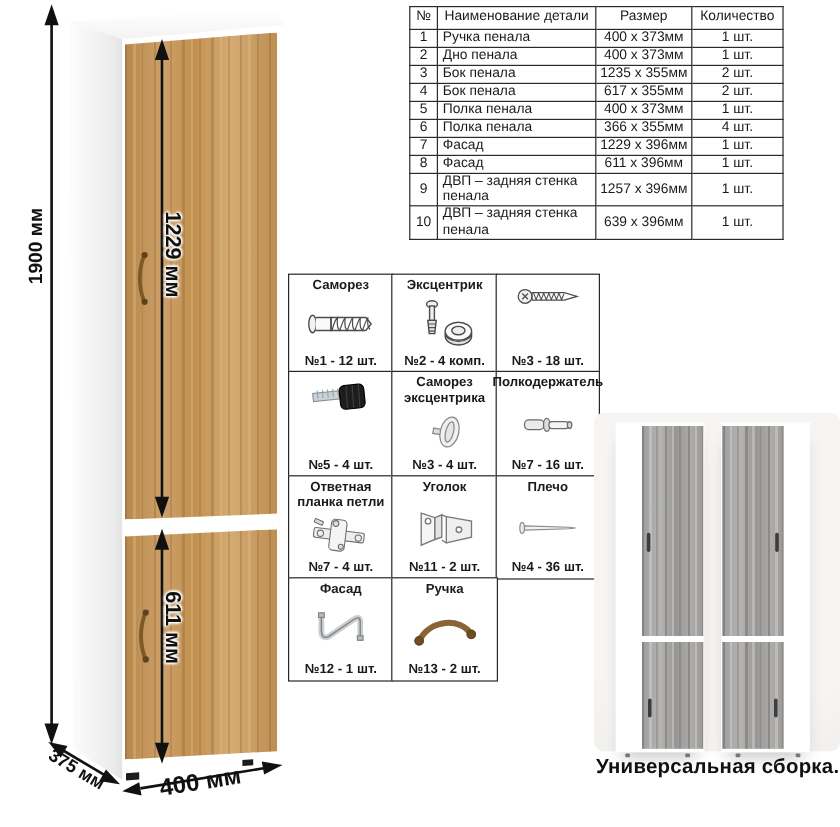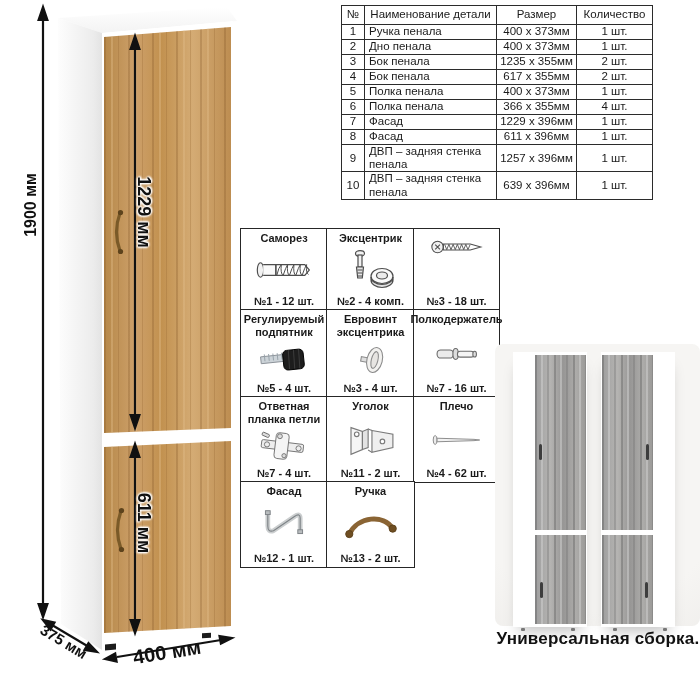--- a/index.html
+++ b/index.html
@@ -252,34 +252,33 @@
           <circle cx="13" cy="17" r="6.5"></circle>
           <path d="M10.3 14.3 l5.4 5.4 M15.7 14.3 l-5.4 5.4" fill="none"></path>
           <path d="M19.5 13.5 H50 L62 17 L50 20.5 H19.5 Z" fill="none"></path>
           <path d="M21 14 l2.4 6 2.4-6 2.4 6 2.4-6 2.4 6 2.4-6 2.4 6 2.4-6 2.4 6 2.4-6 2.4 6 2.4-5.5" fill="none" stroke-width="1"></path>
         </g>
       </svg>
       <div class="hw-qty">№3 - 18 шт.</div>
     </div>
 
     <div class="hw-cell">
-      <div class="hw-title">Регулируемый подпятник</div>
       <svg class="hw-icon" width="70" height="36" viewBox="0 0 70 42">
         <g stroke-width="1.1">
           <rect x="8" y="16" width="27" height="8" fill="#ccd3d8" stroke="#8a9097" transform="rotate(-6 21 20)"></rect>
           <path d="M12 14.5 l.8 8 M17 14 l.8 8 M22 13.5 l.8 8 M27 13 l.8 8 M32 12.5 l.8 8" stroke="#96a0a8"></path>
           <rect x="34" y="9" width="24" height="23" rx="5" fill="#1d1d1d" stroke="#000" transform="rotate(-6 46 20)"></rect>
           <path d="M40 9.5 l1.5 22 M46 9 l1.5 22 M52 8.5 l1.5 22" stroke="#3e3e3e"></path>
         </g>
       </svg>
       <div class="hw-qty">№5 - 4 шт.</div>
     </div>
 
     <div class="hw-cell">
-      <div class="hw-title">Евровинт эксцентрика</div>
+      <div class="hw-title">Саморез эксцентрика</div>
       <svg class="hw-icon" width="70" height="38" viewBox="0 0 70 42">
         <g stroke="#8c8c8c" fill="#f2f1ef" stroke-width="1.2">
           <rect x="24" y="18" width="9" height="5" fill="#dedede" transform="rotate(10 28 20)"></rect>
           <ellipse cx="39" cy="21" rx="8.5" ry="14" transform="rotate(14 39 21)"></ellipse>
           <ellipse cx="39" cy="21" rx="3.6" ry="9.5" transform="rotate(14 39 21)" fill="#e7e5e2"></ellipse>
         </g>
       </svg>
       <div class="hw-qty">№3 - 4 шт.</div>
     </div>
 
@@ -329,21 +328,21 @@
     </div>
 
     <div class="hw-cell">
       <div class="hw-title">Плечо</div>
       <svg class="hw-icon" width="70" height="34" viewBox="0 0 70 42">
         <g stroke="#8a8a8a" fill="#ececec" stroke-width="1.2">
           <ellipse cx="8" cy="21" rx="2.4" ry="5.5"></ellipse>
           <path d="M10.4 18.8 L56 20.2 L63 21 L56 21.8 L10.4 23.2 Z" fill="#f2f2f2"></path>
         </g>
       </svg>
-      <div class="hw-qty">№4 - 62 шт.</div>
+      <div class="hw-qty">№4 - 36 шт.</div>
     </div>
 
 
     <div class="hw-cell">
       <div class="hw-title">Фасад</div>
       <svg class="hw-icon" width="70" height="40" viewBox="0 0 70 42">
         <path d="M18 8 L18 22 Q18 29 24 27 L46 12 Q52 8 52 14 L52 28" stroke="#cbcecf" stroke-width="5" fill="none" stroke-linecap="round"></path>
         <path d="M18 8 L18 22 Q18 29 24 27 L46 12 Q52 8 52 14 L52 28" stroke="#7e8387" stroke-width="1.2" fill="none"></path>
         <rect x="15.5" y="6" width="5" height="4" fill="#b8bcbe" stroke="#7e8387" stroke-width="1"></rect>
         <rect x="49.5" y="26" width="5" height="4" fill="#b8bcbe" stroke="#7e8387" stroke-width="1"></rect>

